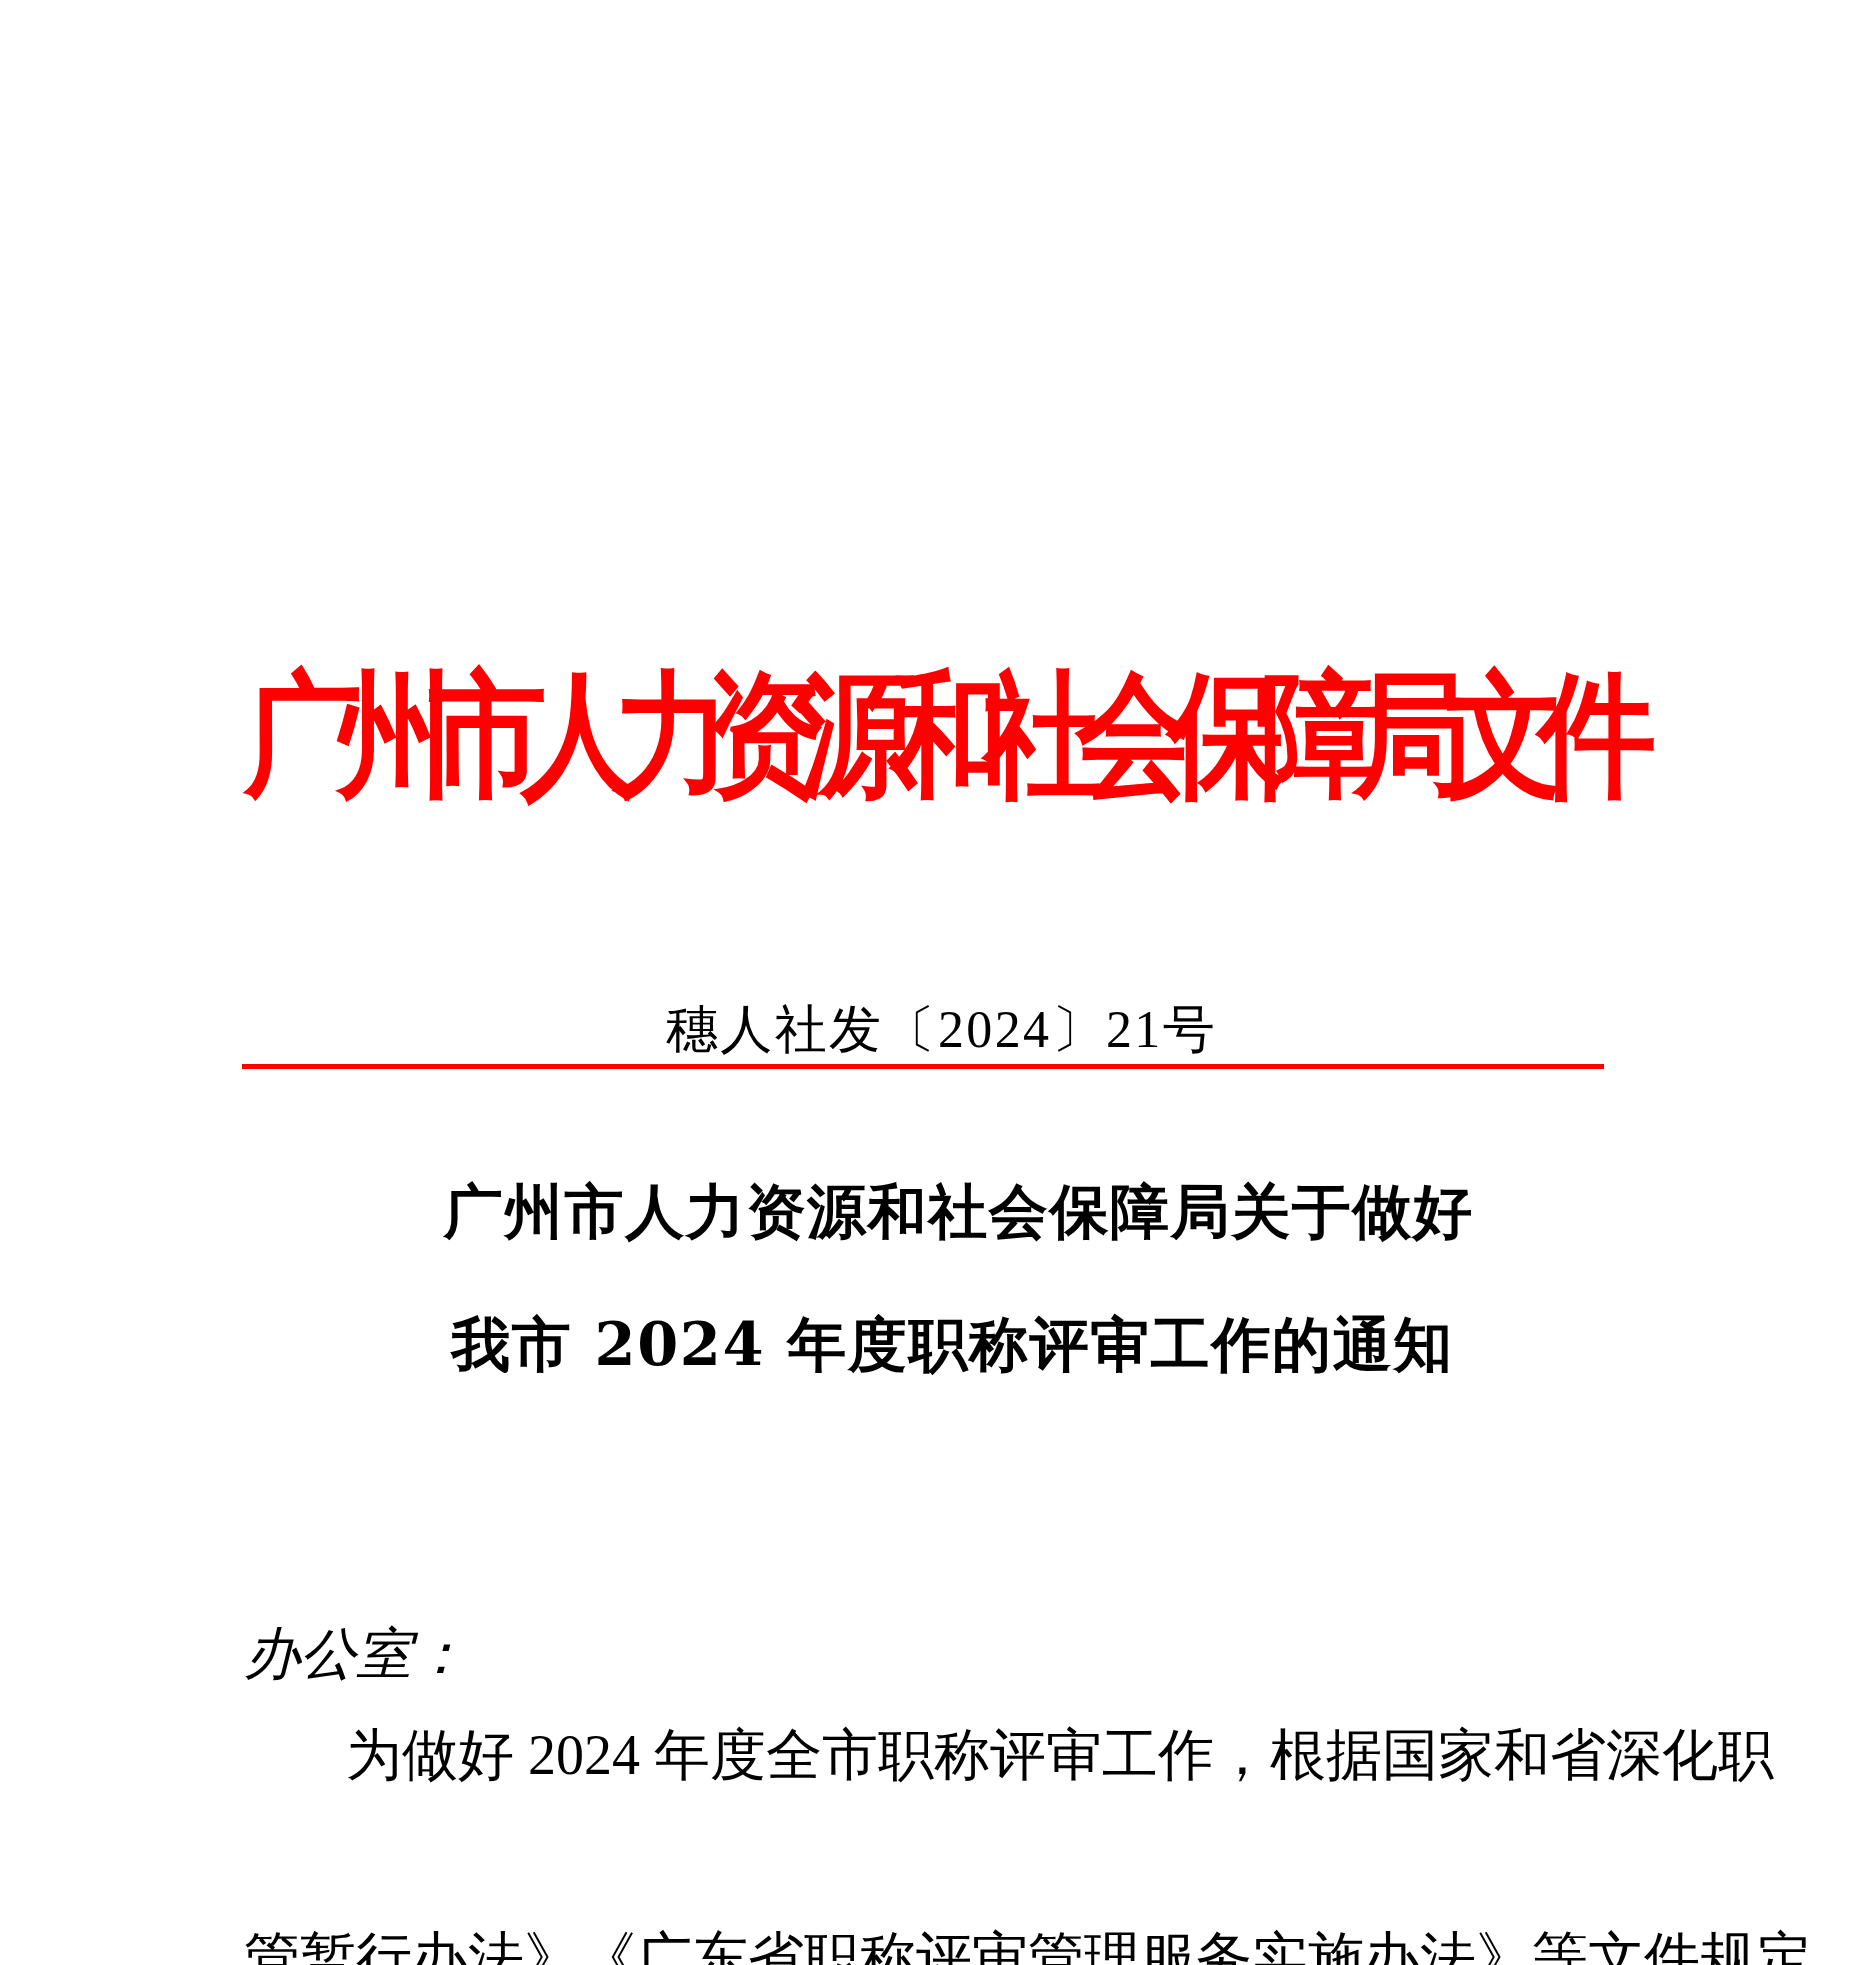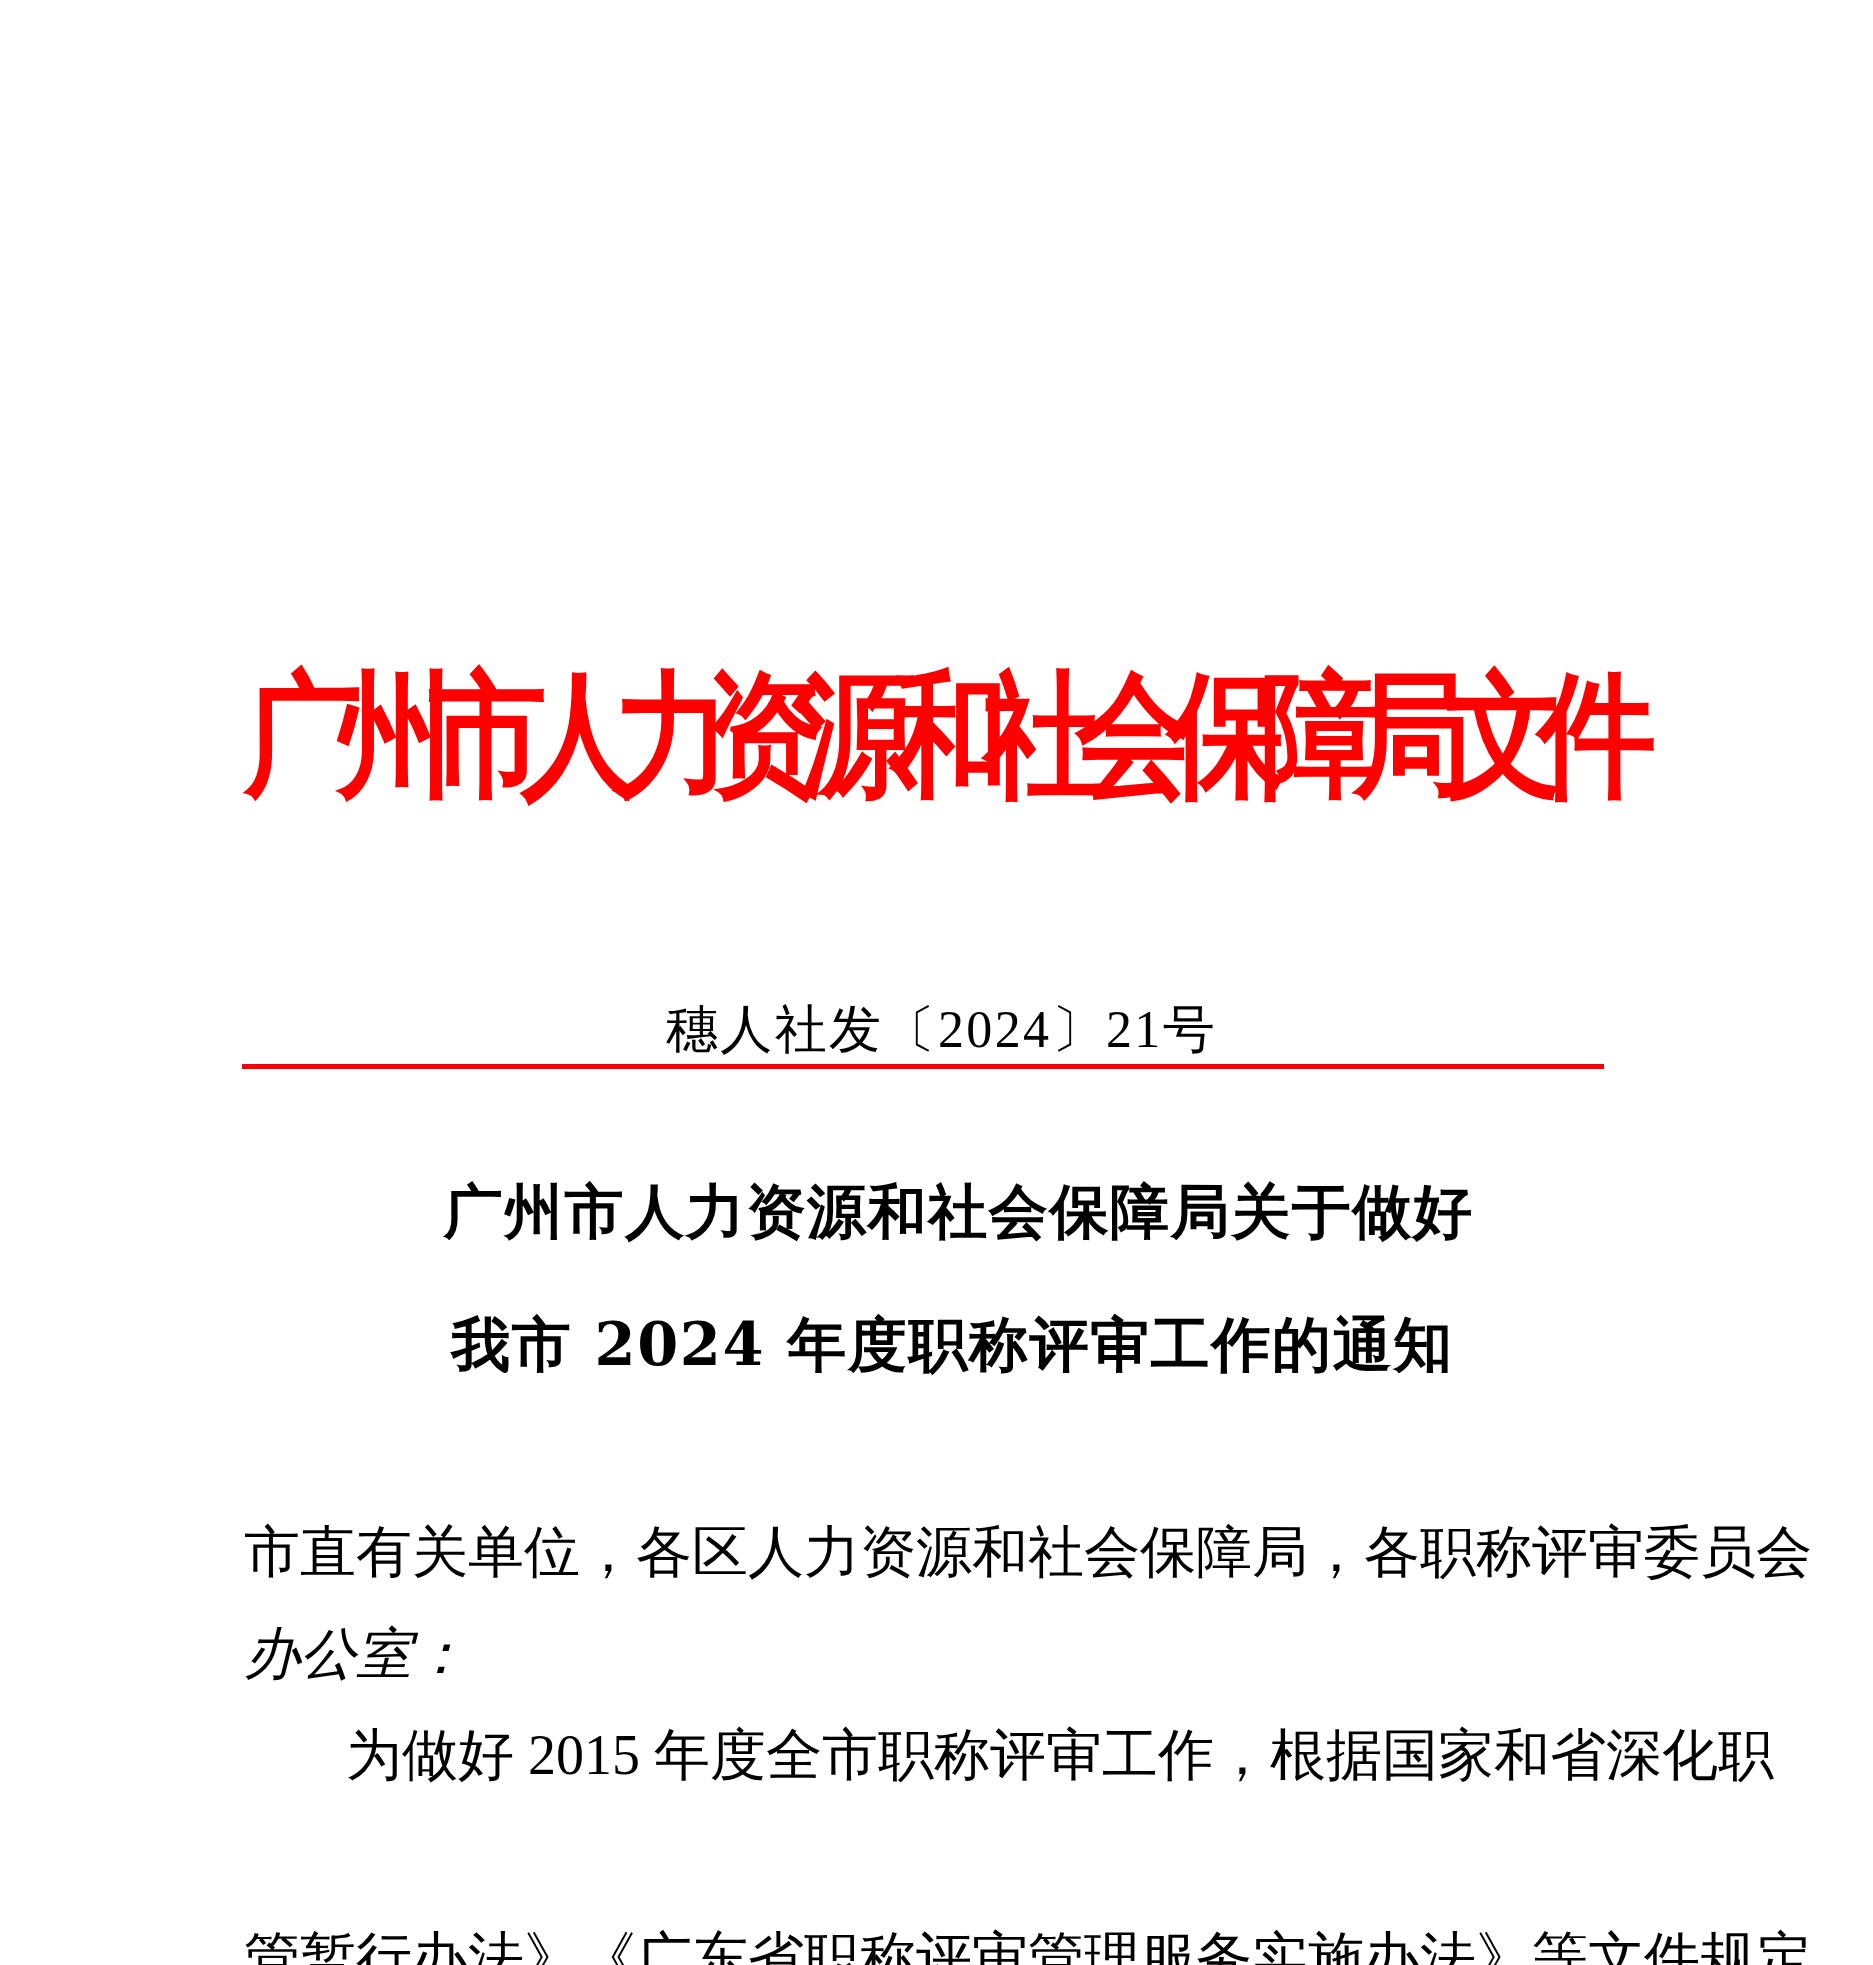--- a/index.html
+++ b/index.html
@@ -64,20 +64,19 @@
     <span>文</span>
     <span>件</span>
   </div>
 
   <div class="docno">穗人社发〔2024〕21号</div>
   <div class="redrule"></div>
 
   <div class="title l1">广州市人力资源和社会保障局关于做好</div>
   <div class="title l2">我市 2024 年度职称评审工作的通知</div>
 
-  <div class="body-line" style="top:1513px;">市直有关单位，各区人力资源和社会保障局，各职称评审委员会</div>
   <div class="body-line last" style="top:1615px;">办公室：</div>
 
-  <div class="body-line indent" style="top:1716px;">为做好 2015 年度全市职称评审工作，根据国家和省深化职</div>
+  <div class="body-line indent" style="top:1716px;">为做好 2024 年度全市职称评审工作，根据国家和省深化职</div>
   <div class="body-line" style="top:1919px;">管暂行办法》《广东省职称评审管理服务实施办法》等文件规定，</div>
 
 </div>
 
 
 </body></html>

